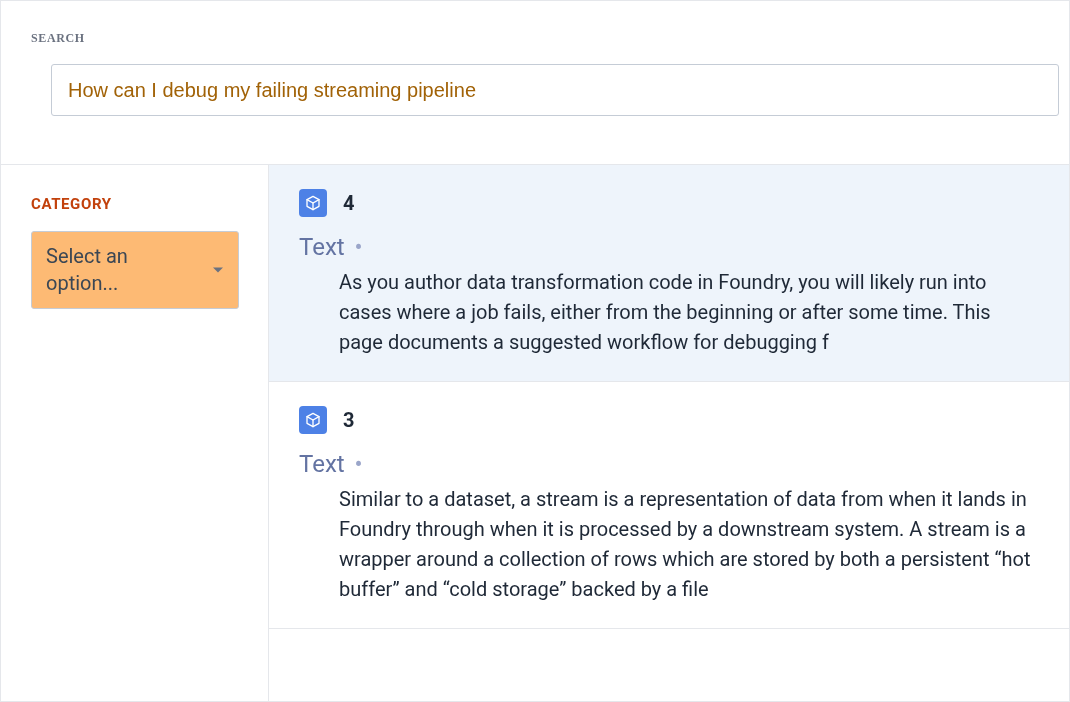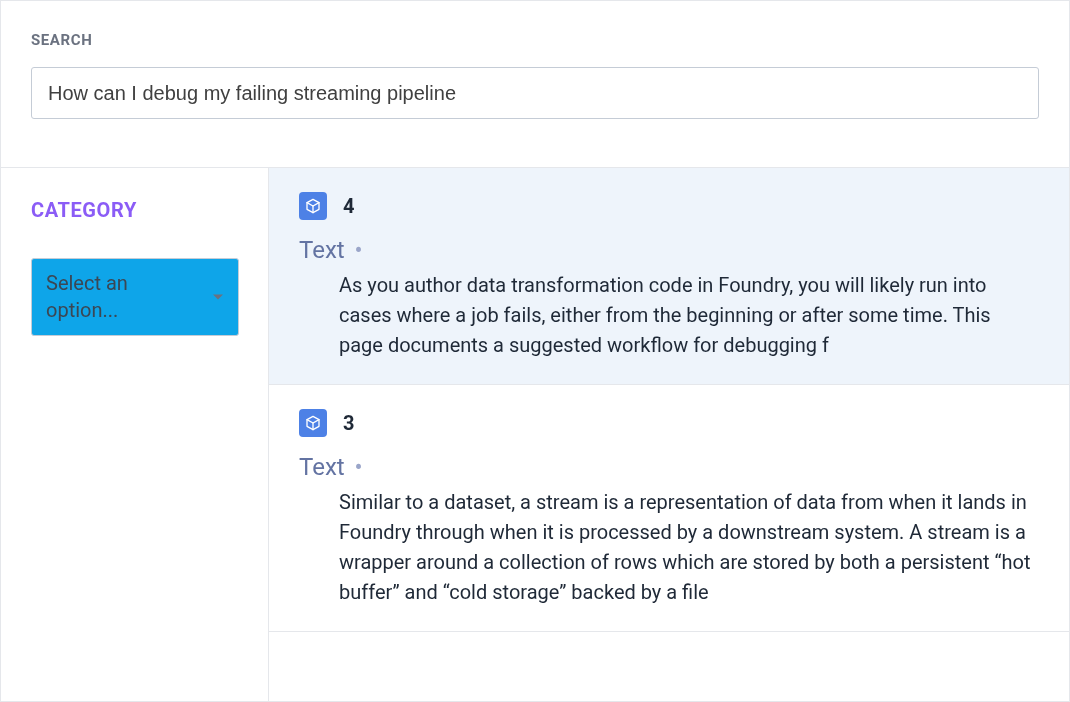--- a/index.html
+++ b/index.html
@@ -19,65 +19,67 @@
       border: 1px solid #e5e7eb;
       width: 100%;
       height: 100%;
       display: flex;
       flex-direction: column;
     }
     .search-section {
       padding: 30px 30px 48px 30px;
     }
     .search-label {
-      font-size: 15px;
+      font-size: 12px;
       font-weight: 700;
       letter-spacing: 0.6px;
       color: #6b7280;
       margin-bottom: 18px;
+      font-family: Liberation Serif, serif;
     }
     .search-input {
       width: 100%;
       height: 52px;
       border: 1px solid #c5ccd6;
       border-radius: 3px;
       padding: 0 16px;
       font-size: 20px;
-      color: #404040;
+      color: #a16207;
       outline: none;
+      margin-left: 20px;
     }
     .content-row {
       display: flex;
       flex: 1;
       border-top: 1px solid #e5e7eb;
       min-height: 0;
     }
     .sidebar {
       width: 268px;
       padding: 30px 30px 0 30px;
       border-right: 1px solid #e5e7eb;
       flex-shrink: 0;
     }
     .sidebar-label {
-      font-size: 20px;
+      font-size: 15px;
       font-weight: 700;
       letter-spacing: 0.6px;
-      color: #8b5cf6;
-      margin-bottom: 36px;
+      color: #c2410c;
+      margin-bottom: 18px;
     }
     .select-wrap {
       position: relative;
       width: 208px;
     }
     .select-box {
       width: 100%;
       height: 78px;
       border: 1px solid #c5ccd6;
       border-radius: 3px;
-      background: #0ea5e9;
+      background: #fdba74;
       display: flex;
       align-items: center;
       padding: 0 40px 0 14px;
       cursor: pointer;
       font-size: 20px;
       color: #3b4754;
       line-height: 1.35;
     }
     .select-caret {
       position: absolute;

